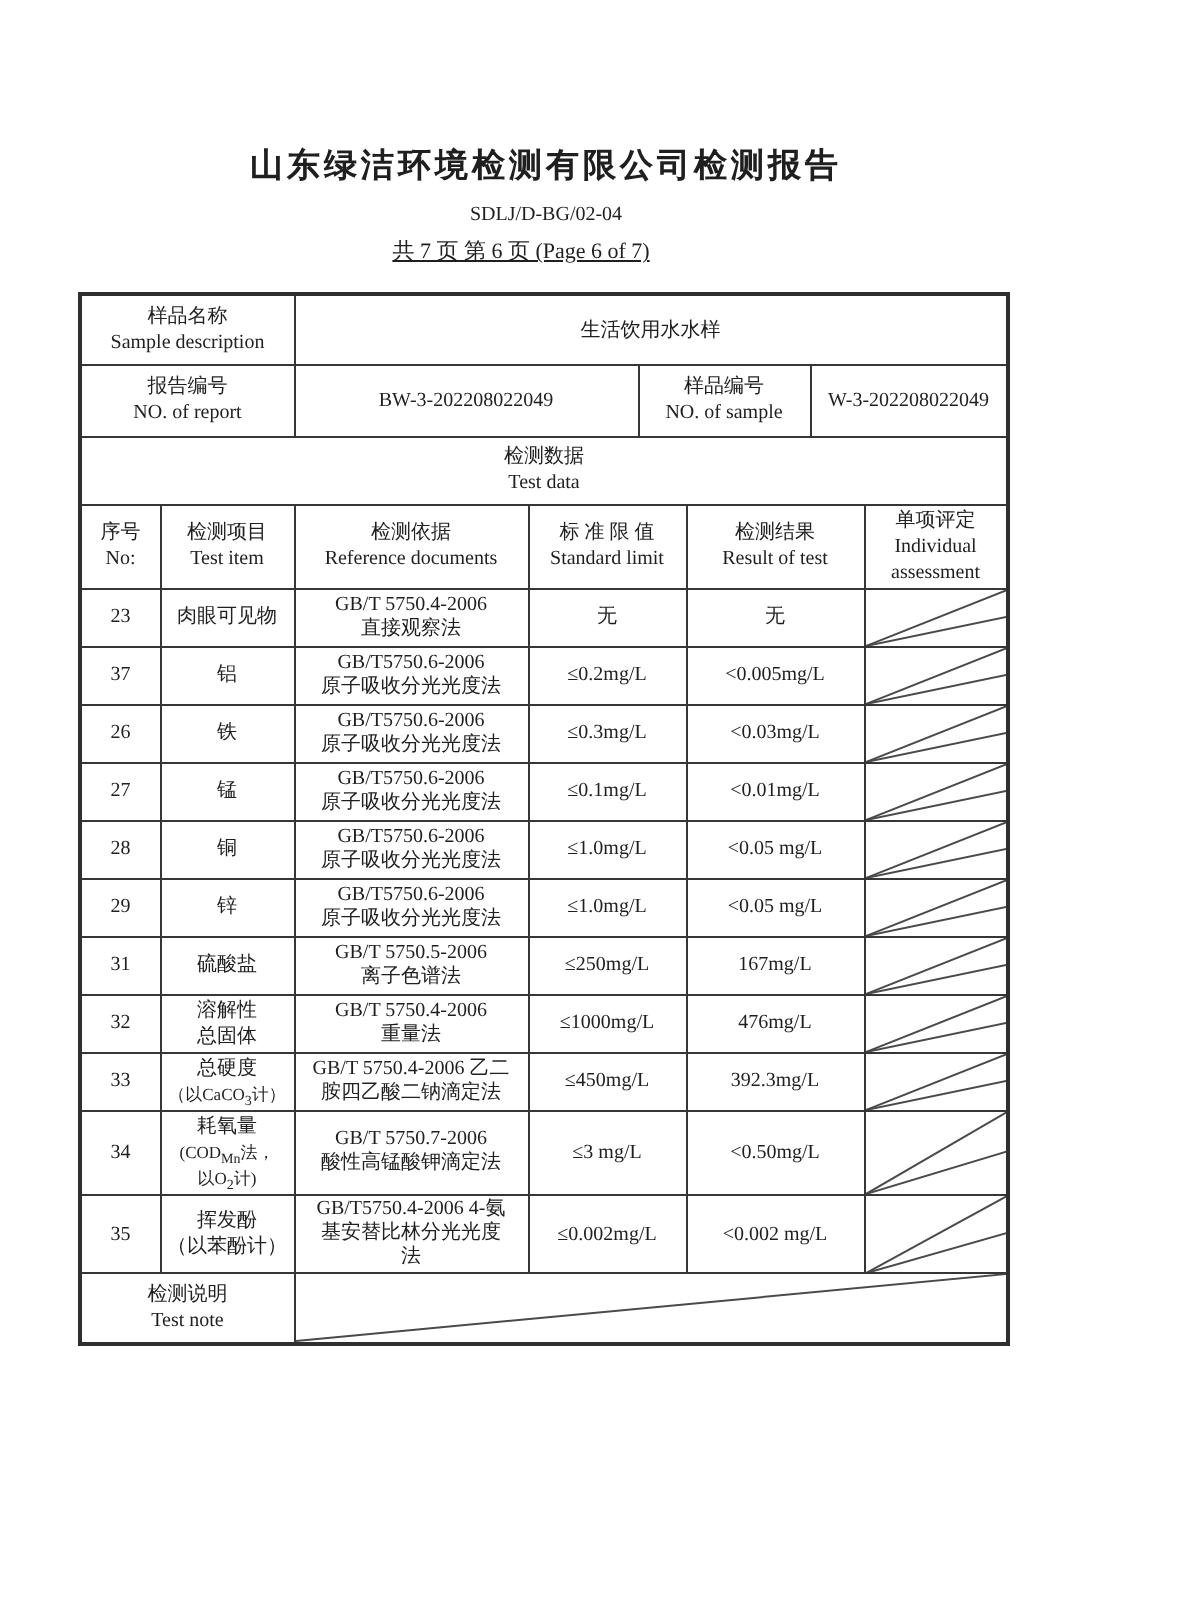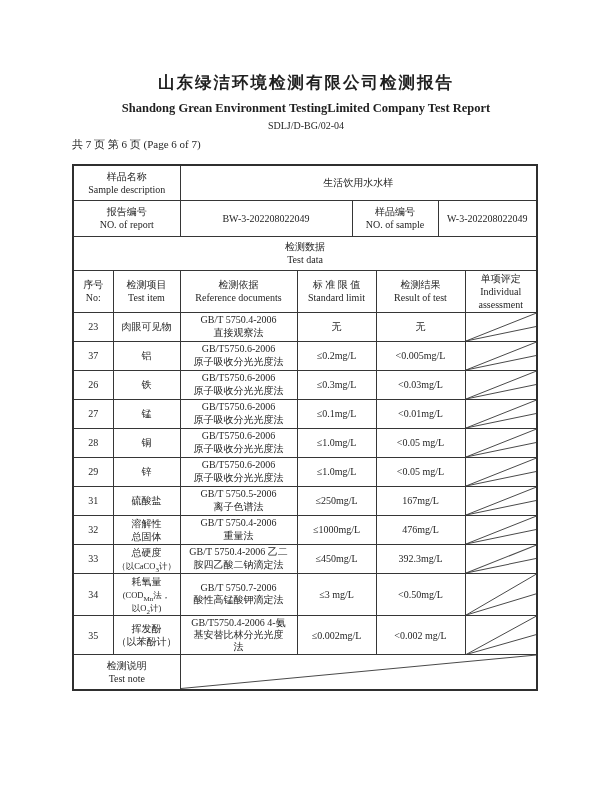--- a/index.html
+++ b/index.html
@@ -6,21 +6,21 @@
   html, body {
     margin: 0; padding: 0;
     width: 600px; height: 800px;
     background: #ffffff;
     overflow: hidden;
     font-family: "Liberation Serif", "DejaVu Serif", serif;
     color: #1f1f1f;
   }
   .content {
     width: 468px;
-    margin-left: 72px;
+    margin-left: 39px;
     padding-top: 74px;
   }
   .title-cn {
     font-size: 16.5px;
     font-weight: bold;
     letter-spacing: 2px;
     text-align: center;
     margin: 0 0 10px 0;
     line-height: 1.1;
     white-space: nowrap;
@@ -34,24 +34,25 @@
     white-space: nowrap;
   }
   .doc-code {
     font-size: 10px;
     text-align: center;
     margin: 0 0 7px 0;
     line-height: 1.1;
   }
   .page-info {
     font-size: 11px;
-    text-align: left;
+    text-align: center;
     padding-right: 25px;
     margin: 0 0 13px 0;
     line-height: 1.2;
+    text-decoration: underline;
   }
   table.report {
     border-collapse: collapse;
     table-layout: fixed;
     width: 464px;
     border: 2px solid #2f2f2f;
   }
   table.report td {
     border: 1px solid #363636;
     text-align: center;
@@ -89,21 +90,20 @@
     stroke: #4a4a4a;
     stroke-width: 1;
     vector-effect: non-scaling-stroke;
   }
 </style>
 </head>
 <body>
 
 <div class="content">
   <h1 class="title-cn">山东绿洁环境检测有限公司检测报告</h1>
-  <h2 class="title-en">Shandong Grean Environment TestingLimited Company Test Report</h2>
   <div class="doc-code">SDLJ/D-BG/02-04</div>
   <div class="page-info">共 7 页 第 6 页 (Page 6 of 7)</div>
 
   <table class="report">
     <colgroup>
       <col style="width:40px">
         <col style="width:67px">
         <col style="width:117px">
         <col style="width:55px">
       <col style="width:24px">

